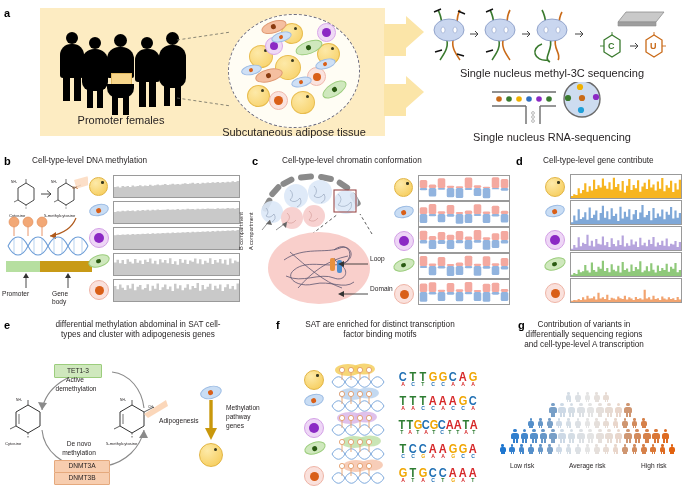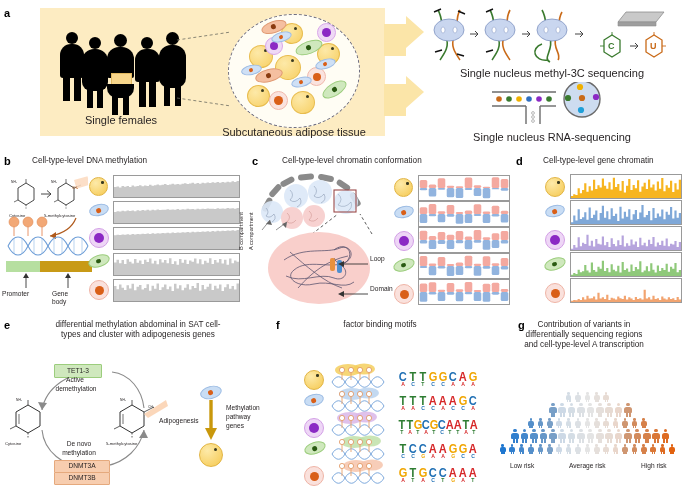--- a/index.html
+++ b/index.html
@@ -116,21 +116,21 @@
 
   <div class="person" style="left:99px;top:4px;">
     <div class="p-head" style="left:7px;top:0;width:13px;height:13px;"></div>
     <div class="p-body" style="left:0px;top:13px;width:27px;height:30px;border-radius:12px 12px 2px 2px;"></div>
     <div class="p-body" style="left:0px;top:41px;width:27px;height:15px;border-radius:0 0 10px 10px;"></div>
     <div class="p-body" style="left:5px;top:54px;width:6px;height:20px;"></div>
     <div class="p-body" style="left:16px;top:54px;width:6px;height:20px;"></div>
   </div>
 </div>
 
-<div class="abs tinytxt center" style="left:58px;top:114px;width:126px;">Single females</div>
+<div class="abs tinytxt center" style="left:58px;top:114px;width:126px;">Promoter females</div>
 
 <svg class="abs" style="left:175px;top:30px;width:60px;height:80px;">
   <line x1="2" y1="10" x2="56" y2="2" stroke="#6b6b60" stroke-width="0.8" stroke-dasharray="3,2.5"></line>
   <line x1="2" y1="68" x2="56" y2="76" stroke="#6b6b60" stroke-width="0.8" stroke-dasharray="3,2.5"></line>
 </svg>
 
 <div class="abs" id="tissue">
   <div class="adipo" style="left:20px;top:30px;width:22px;height:21px;">
       <i class="nuc"></i>
     </div>
@@ -574,21 +574,21 @@
       <rect x="36.72" y="12.00" width="7.56" height="9.35" fill="#92b4df" rx="1.5"></rect>
       <rect x="45.72" y="12.00" width="7.56" height="2.28" fill="#92b4df" rx="1.5"></rect>
       <rect x="54.72" y="12.00" width="7.56" height="8.89" fill="#92b4df" rx="1.5"></rect>
       <rect x="63.72" y="12.00" width="7.56" height="9.80" fill="#92b4df" rx="1.5"></rect>
       <rect x="72.72" y="12.00" width="7.56" height="2.74" fill="#92b4df" rx="1.5"></rect>
       <rect x="81.72" y="12.00" width="7.56" height="9.12" fill="#92b4df" rx="1.5"></rect>
     </svg>
   </div>
 
 <div class="abs plabel" style="left:516px;top:156px;">d</div>
-<div class="abs ptitle" style="left:543px;top:156px;">Cell-type-level gene chromatin</div>
+<div class="abs ptitle" style="left:543px;top:156px;">Cell-type-level gene contribute</div>
 
 <div class="ci ci-adipo" style="left:545px;top:177px;width:18px;height:18px;">
   <div class="abs" style="left:11px;top:3px;width:2.6px;height:2.6px;border-radius:50%;background:#3a3a20;"></div>
   </div>
 <div class="ci ci-endo" style="left:545px;top:205px;width:18px;height:10px;border-radius:50%;transform:rotate(-14deg);">
   <div class="abs" style="left:6px;top:2.5px;width:5px;height:5px;border-radius:50%;background:#d95f18;"></div>
   </div>
 <div class="ci ci-lymph" style="left:545px;top:230px;width:18px;height:18px;">
   <div class="abs" style="left:4px;top:4px;width:10px;height:10px;border-radius:50%;background:#8b29c4;"></div>
   </div>
@@ -684,20 +684,21 @@
 <div class="ci ci-adipo" style="left:199px;top:443px;width:22px;height:22px;">
   <div class="abs" style="left:14px;top:4px;width:3px;height:3px;border-radius:50%;background:#3a3a20;"></div>
   </div>
 
 <div class="abs lbl-sm" style="left:226px;top:404px;">Methylation</div>
 <div class="abs lbl-sm" style="left:226px;top:413px;">pathway</div>
 <div class="abs lbl-sm" style="left:226px;top:422px;">genes</div>
 
 <div class="abs plabel" style="left:276px;top:320px;">f</div>
 <div class="abs ptitle center" style="left:284px;top:320px;width:192px;">
+  <div>SAT are enriched for distinct transcription</div>
   <div>factor binding motifs</div>
 </div>
 
 <div id="panel-f-rows">
     <div class="ci ci-adipo" style="left: 304px; top: 370px; width: 18px; height: 18px; border-radius: 50%; transform: rotate(0deg);">
       <div class="abs" style="left: 11px; top: 3px; width: 2.6px; height: 2.6px; border-radius: 50%; background: rgb(58, 58, 32);"></div>
     </div>
     <svg class="abs" viewBox="0 0 60 26" style="left: 330px; top: 362px; width: 60px; height: 26px;">
       <ellipse cx="18" cy="8" rx="13" ry="6" fill="#f5cf5e" opacity="0.85"></ellipse>
       <ellipse cx="34" cy="7" rx="11" ry="5.5" fill="#f5cf5e" opacity="0.85"></ellipse>

